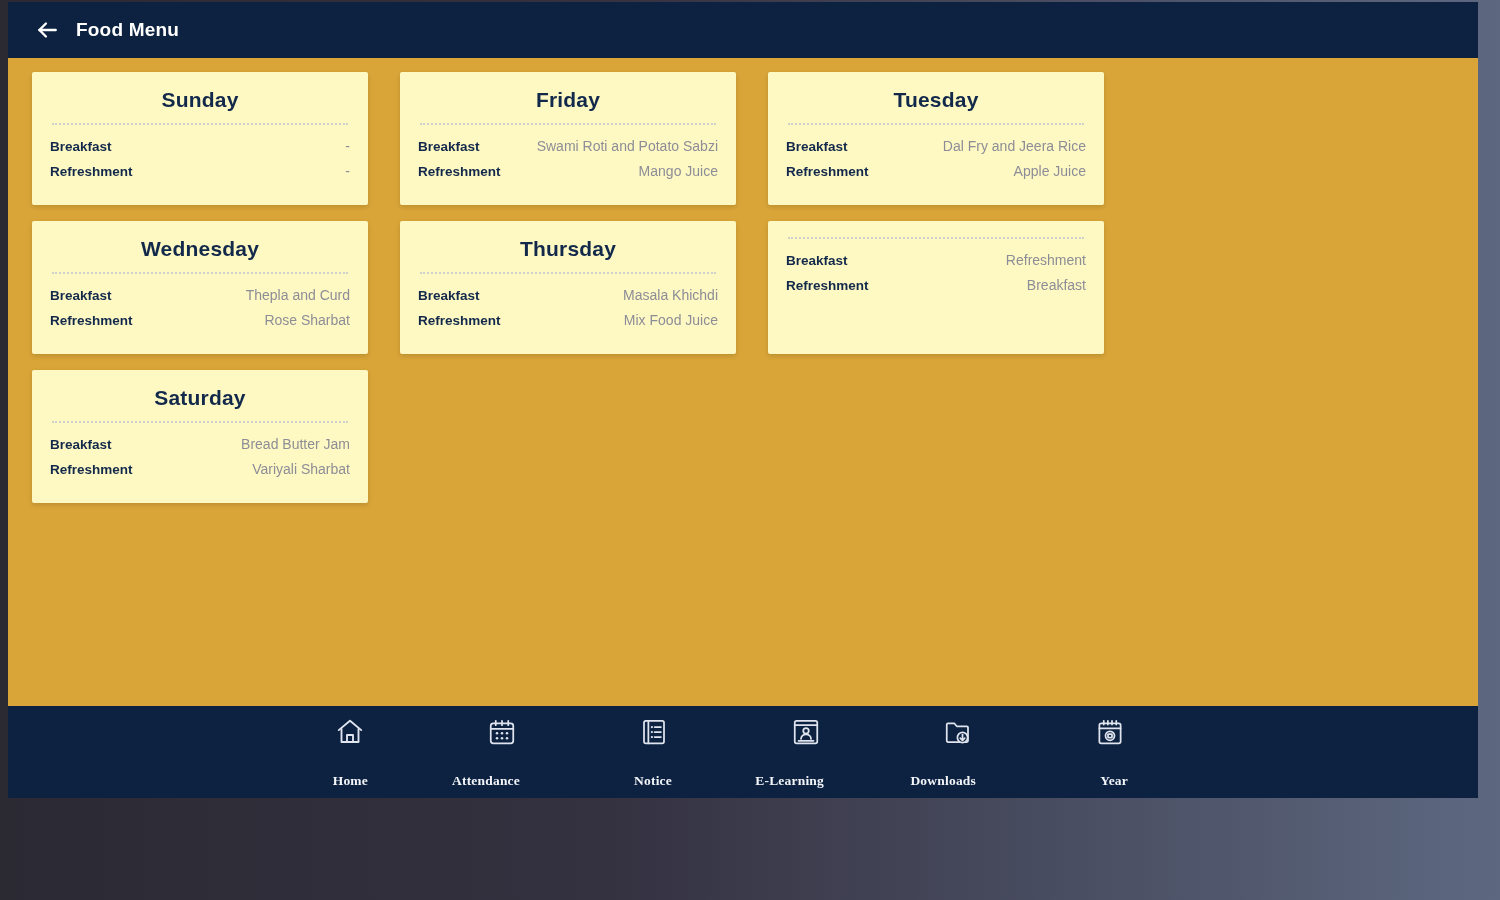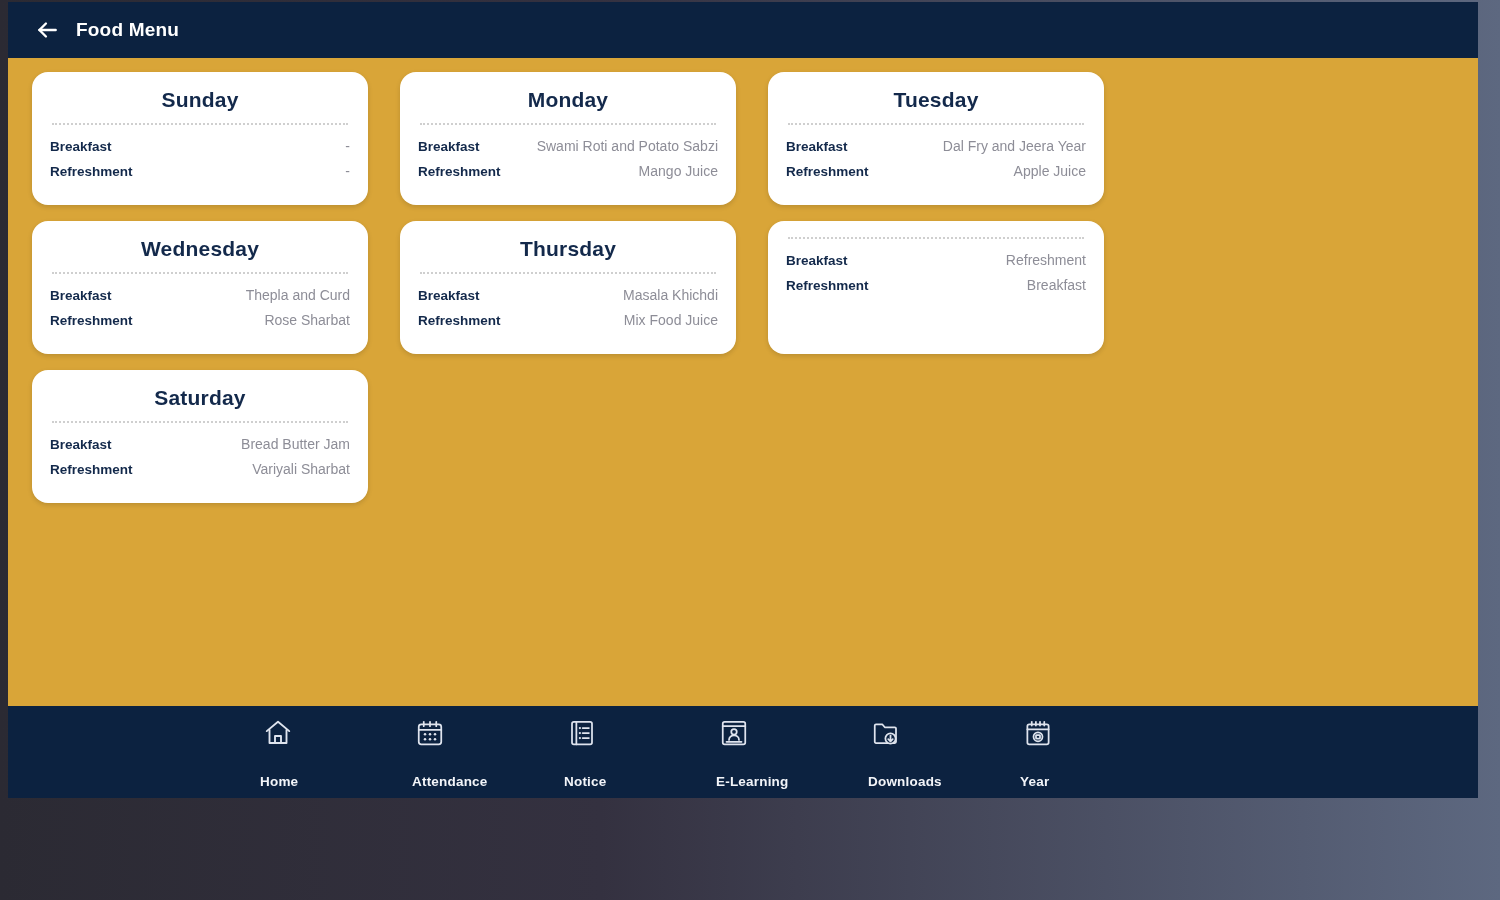--- a/index.html
+++ b/index.html
@@ -66,22 +66,22 @@
   #menu-grid {
     display: flex;
     flex-wrap: wrap;
     gap: 16px 32px;
     align-content: flex-start;
     padding-left: 12px;
   }
 
   .day-card {
     width: 336px;
-    background: #ffffff;
-    border-radius: 16px;
+    background: #fef9c3;
+    border-radius: 2px;
     padding: 16px 16px 22px 16px;
     box-shadow: 0 2px 5px rgba(0,0,0,0.14);
   }
   .day-title {
     text-align: center;
     color: #13294b;
     font-size: 21px;
     font-weight: bold;
     letter-spacing: .2px;
     padding-bottom: 11px;
@@ -119,23 +119,24 @@
     display: flex;
     align-items: center;
     justify-content: flex-end;
     padding-right: 350px;
     gap: 44px;
   }
   .nav-item {
     width: 108px;
     display: flex;
     flex-direction: column;
-    align-items: flex-start;
+    align-items: flex-end;
     gap: 24px;
     cursor: pointer;
+    font-family: Liberation Serif, serif;
   }
   .nav-icon {
     width: 36px; height: 34px;
     display: flex; align-items: center; justify-content: center;
   }
   .nav-icon svg { display: block; }
   .nav-label {
     color: #f3f5f9;
     font-size: 13.5px;
     font-weight: bold;
@@ -169,38 +170,38 @@
             <span class="meal-label">Breakfast</span>
             <span class="meal-value">-</span>
           </div>
           <div class="meal-row">
             <span class="meal-label">Refreshment</span>
             <span class="meal-value">-</span>
           </div>
         </div>
 
         <div class="day-card">
-          <div class="day-title">Monday</div>
+          <div class="day-title">Friday</div>
           <div class="divider"></div>
           <div class="meal-row">
             <span class="meal-label">Breakfast</span>
             <span class="meal-value">Swami Roti and Potato Sabzi</span>
           </div>
           <div class="meal-row">
             <span class="meal-label">Refreshment</span>
             <span class="meal-value">Mango Juice</span>
           </div>
         </div>
 
         <div class="day-card">
           <div class="day-title">Tuesday</div>
           <div class="divider"></div>
           <div class="meal-row">
             <span class="meal-label">Breakfast</span>
-            <span class="meal-value">Dal Fry and Jeera Year</span>
+            <span class="meal-value">Dal Fry and Jeera Rice</span>
           </div>
           <div class="meal-row">
             <span class="meal-label">Refreshment</span>
             <span class="meal-value">Apple Juice</span>
           </div>
         </div>
 
         <div class="day-card">
           <div class="day-title">Wednesday</div>
           <div class="divider"></div>

